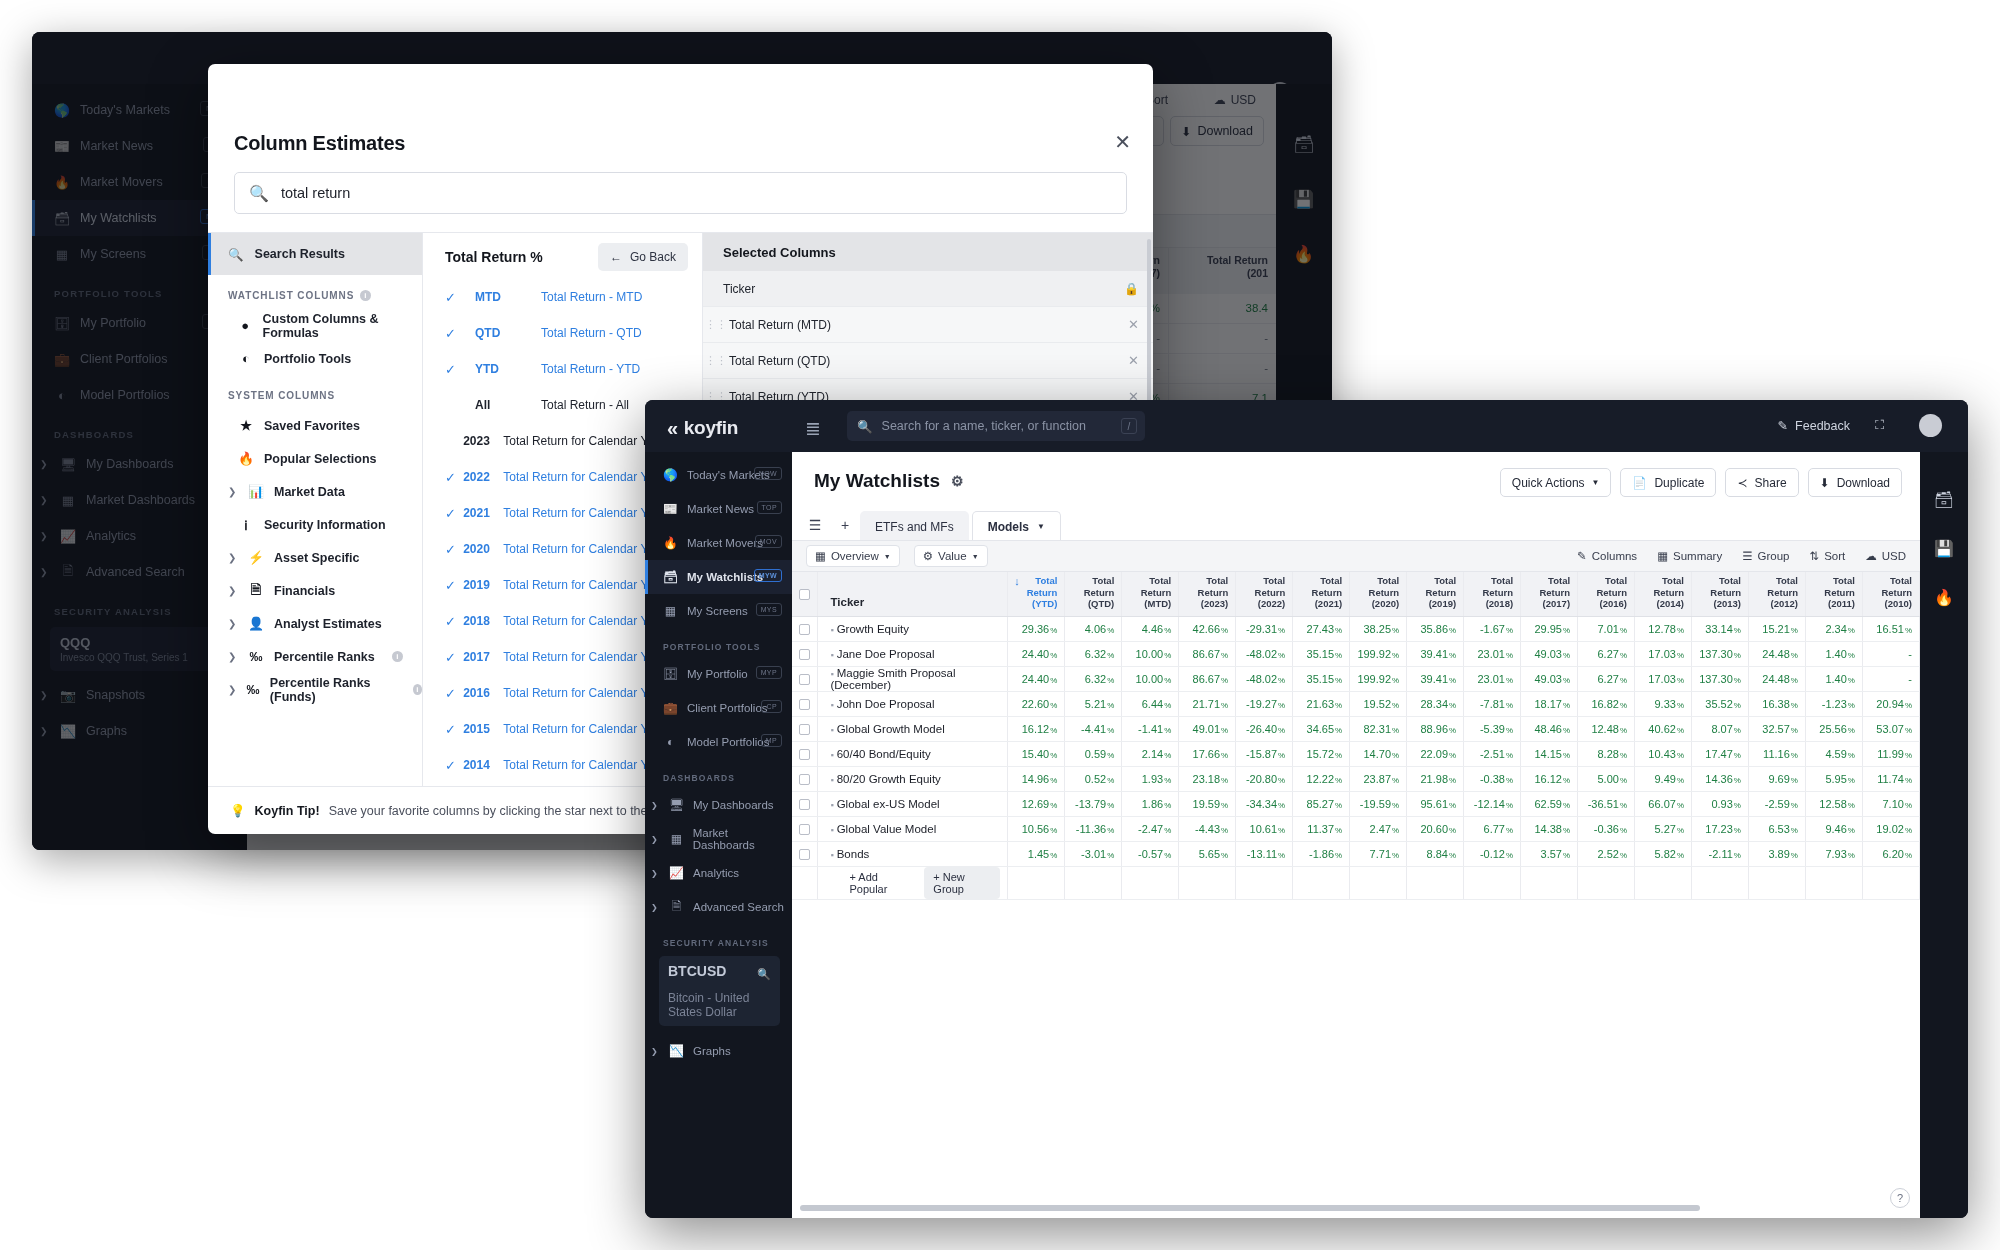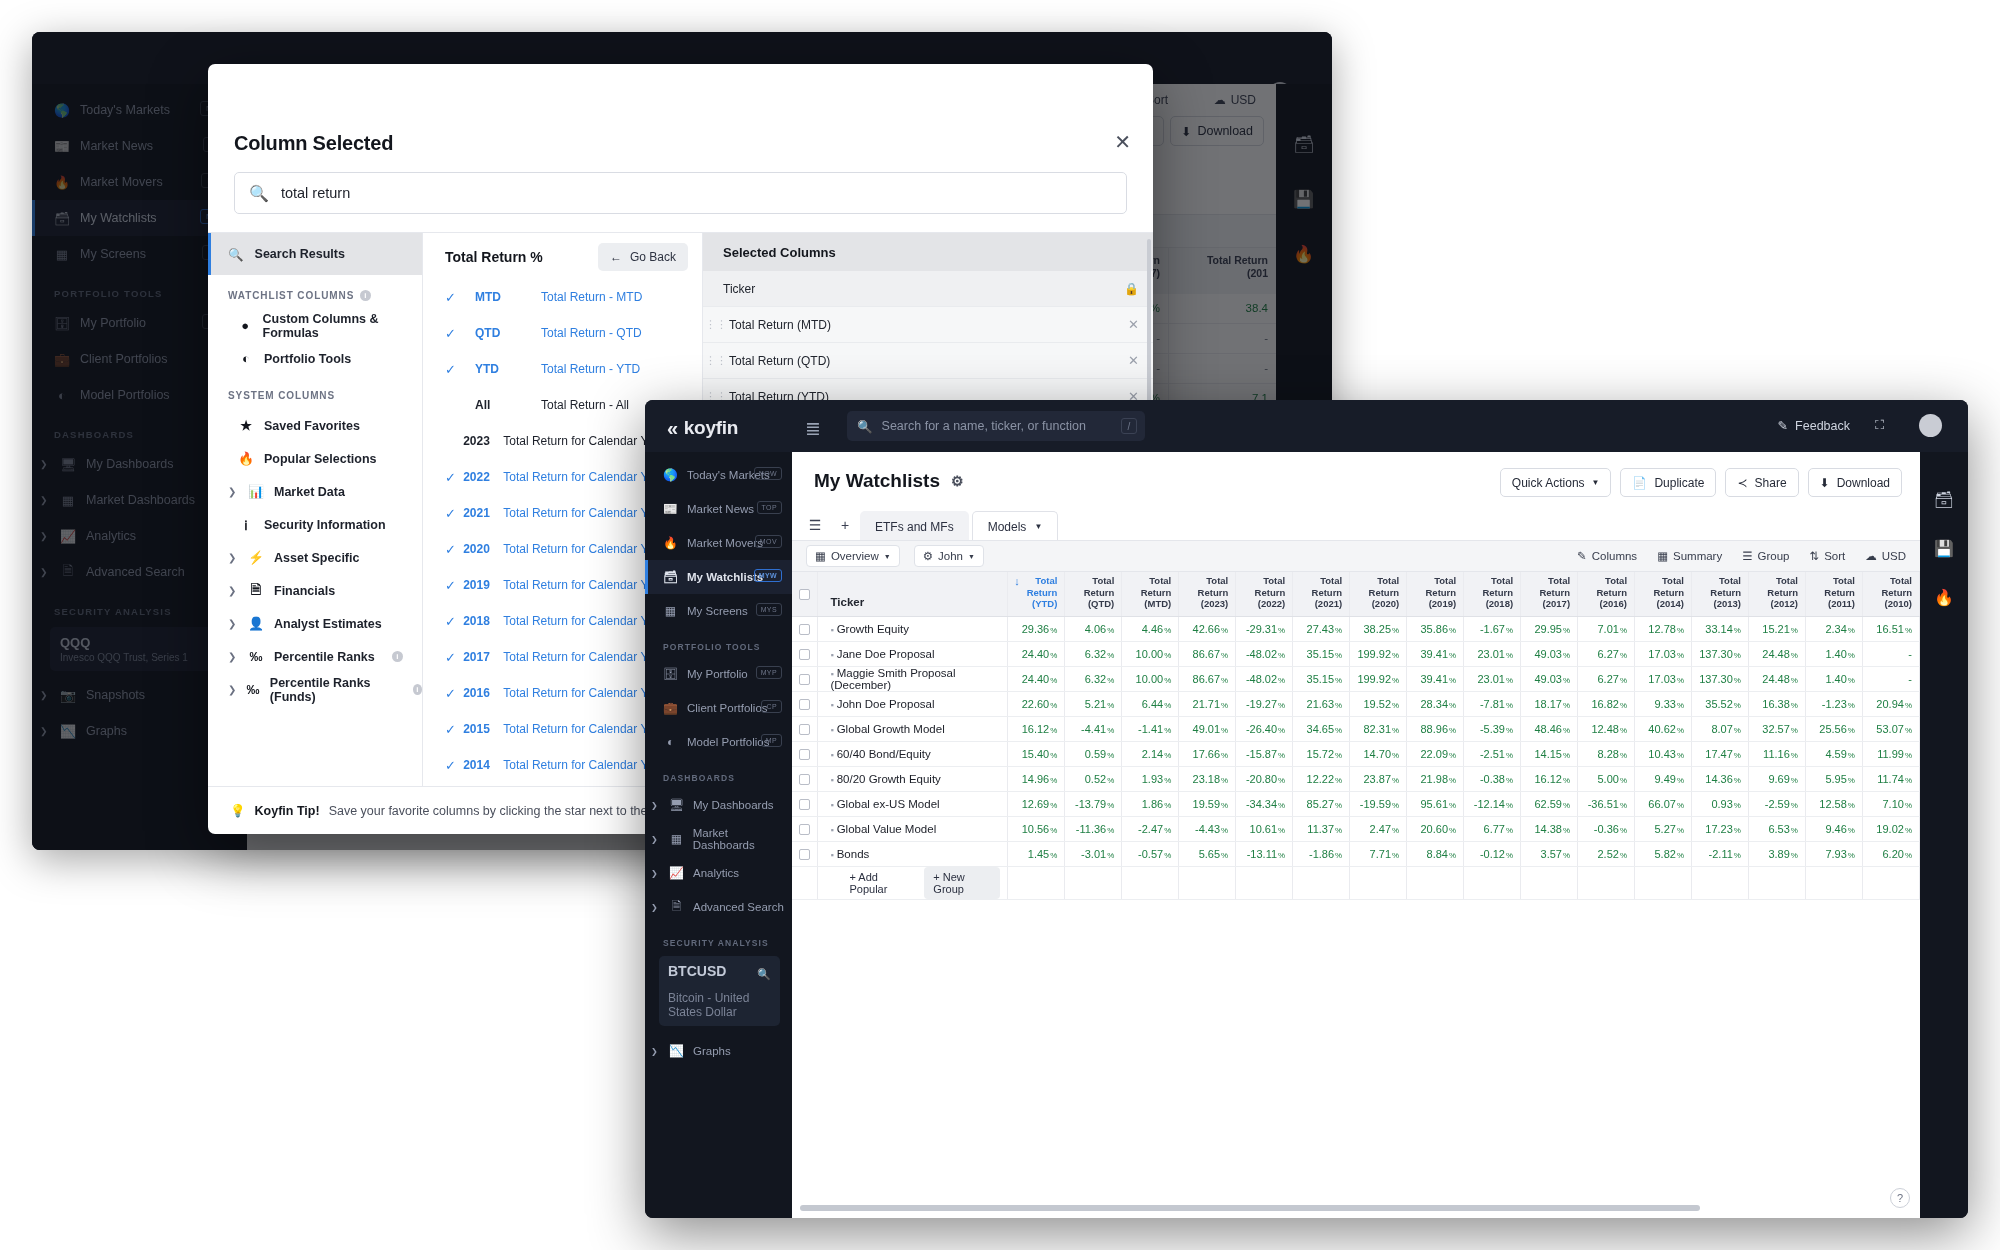--- a/index.html
+++ b/index.html
@@ -126,21 +126,21 @@
 
   .fw-rail { position:absolute; right:0; top:52px; bottom:0; width:48px; background:#12161f; display:flex; flex-direction:column; align-items:center; padding-top:38px; gap:30px; color:#cdd3df; font-size:16px;}
   .fw-main { position:absolute; left:147px; top:52px; right:48px; bottom:0; background:#fff;}
   .fw-h1 { position:absolute; left:22px; top:18px; font-size:19px; font-weight:700; color:#13161d; display:flex; align-items:center; gap:11px;}
   .fw-gear { font-size:14px; color:#4a4f5c;}
   .fw-actions { position:absolute; right:18px; top:16px; display:flex; gap:9px;}
   .fw-abtn { border:1px solid #d8dbe2; border-radius:5px; height:29px; display:flex; align-items:center; gap:7px; padding:0 11px; font-size:12px; color:#262b38; background:#fff;}
   .fw-tabs { position:absolute; left:8px; top:56px; display:flex; align-items:flex-end; gap:0;}
   .fw-tabicon { width:30px; height:34px; display:flex; align-items:center; justify-content:center; color:#3b4052; font-size:14px;}
   .fw-tab { height:31px; padding:0 15px; display:flex; align-items:center; font-size:12px; color:#2b3040; background:#f1f2f5; border-radius:5px 5px 0 0; gap:8px; margin-right:3px;}
-  .fw-tab.active { background:#fff; border:1px solid #e0e2e8; border-bottom-color:#fff; font-weight:400;}
+  .fw-tab.active { background:#fff; border:1px solid #e0e2e8; border-bottom-color:#fff; font-weight:700;}
   .fw-toolrow { position:absolute; left:0; right:0; top:88px; height:32px; background:#f4f5f7; border-top:1px solid #e4e6eb; border-bottom:1px solid #e4e6eb; display:flex; align-items:center;}
   .fw-tl { font-size:11.5px; color:#373d4c; display:flex; align-items:center; gap:5px; margin-left:14px; background:#fff; border:1px solid #dfe2e8; border-radius:4px; height:22px; padding:0 8px;}
   .fw-tr { position:absolute; right:0; display:flex; gap:20px; padding-right:14px;}
   .fw-tr span { font-size:11.5px; color:#373d4c; display:flex; align-items:center; gap:5px;}
 
   #table-wrap { position:absolute; left:0; right:0; top:120px; bottom:0; overflow:hidden; }
   table.kt { border-collapse:collapse; table-layout:fixed; }
   table.kt th, table.kt td { border-right:1px solid #eaebef; border-bottom:1px solid #eceef1; padding:0; }
   table.kt thead th { background:#f1f2f5; height:44px; font-size:9.5px; font-weight:700; color:#343a4a; line-height:1.2; vertical-align:bottom; padding:0 7px 6px 0; text-align:right; border-bottom:1px solid #dfe1e6;}
   table.kt thead th.sorted { color:#2f7fe0; }
@@ -297,21 +297,21 @@
 
     <div class="bw-rail">
       <span>🗃</span>
       <span>💾</span>
       <span>🔥</span>
     </div>
     <div class="bw-dim"></div>
   </div>
 
   <div id="modal">
-    <div class="m-title">Column Selected</div>
+    <div class="m-title">Column Estimates</div>
     <div class="m-close">✕</div>
     <div class="m-search">
       <span class="q">🔍</span>
       <input value="total return" style="">
     </div>
 
     <div class="m-body">
 
       <div class="m-left">
         <div class="m-sr">
@@ -637,21 +637,21 @@
       </div>
 
       <div class="fw-toolrow">
         <div class="fw-tl">
           <span>▦</span>
           <span>Overview</span>
           <span style="font-size:7px">▼</span>
         </div>
         <div class="fw-tl">
           <span>⚙</span>
-          <span>John</span>
+          <span>Value</span>
           <span style="font-size:7px">▼</span>
         </div>
         <div class="fw-tr">
           <span>
               <span>✎</span>
               <span>Columns</span>
             </span>
           <span>
               <span>▦</span>
               <span>Summary</span>

